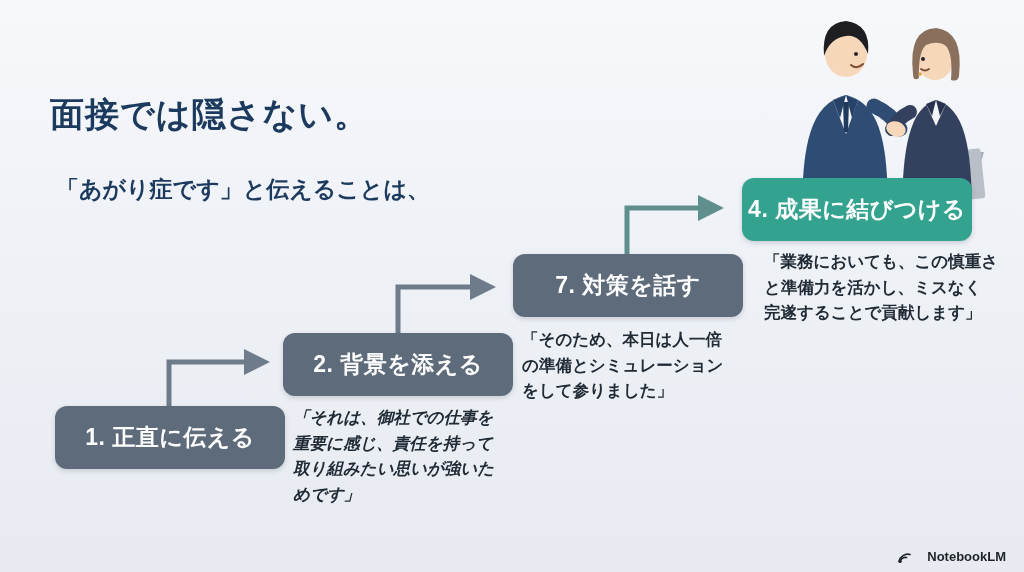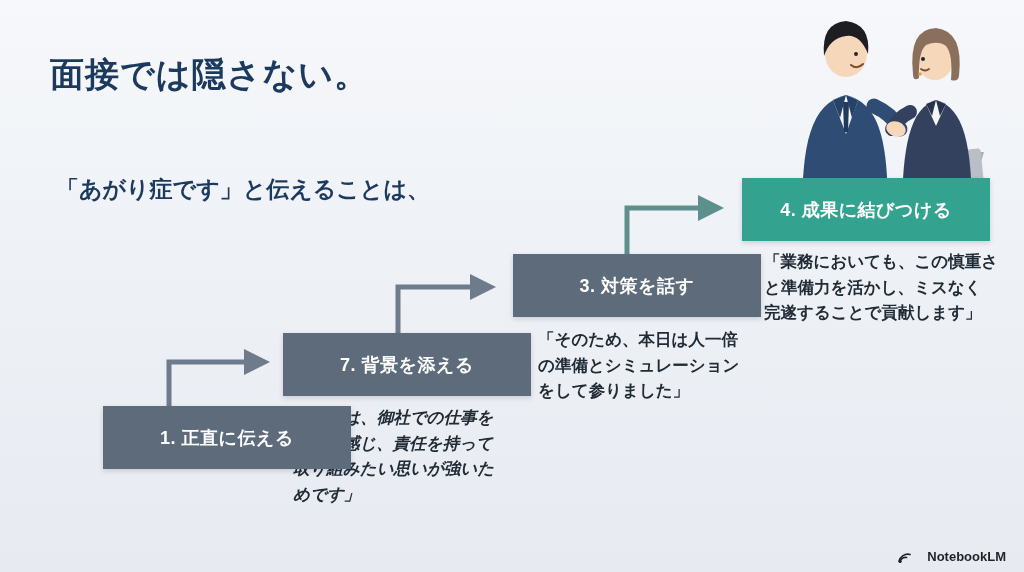--- a/index.html
+++ b/index.html
@@ -9,44 +9,44 @@
   }
   .slide{
     position:relative;width:1024px;height:572px;
     background:linear-gradient(180deg,#f6f8fb 0%,#eef1f6 45%,#e7ebf1 100%);
   }
   .title{
     position:absolute;left:50px;top:50px;margin:0;
     font-size:34px;font-weight:bold;color:#1c3a5e;line-height:1.42;
     letter-spacing:1px;
   }
-  .title span{display:block;}
+  .title span{display:block;margin-top:40px;}
   .subtitle{
     position:absolute;left:56px;top:172px;margin:0;
     font-size:23px;font-weight:bold;color:#1c3a5e;line-height:1.5;
   }
   .subtitle span{display:block;}
   .step-box{
-    position:absolute;width:248px;height:63px;border-radius:0;
+    position:absolute;width:230px;height:63px;border-radius:12px;
     display:flex;align-items:center;justify-content:center;
-    color:#fdfdfd;font-size:18px;font-weight:bold;letter-spacing:.5px;
+    color:#fdfdfd;font-size:23px;font-weight:bold;letter-spacing:.5px;
     background:#5d6b7b;box-shadow:0 2px 5px rgba(40,52,70,.18);
     z-index:3;
   }
   .quote{
     position:absolute;font-size:16.5px;font-weight:600;color:#212b36;
     line-height:1.55;white-space:pre-line;z-index:2;
   }
   #box1{left:55px;top:406px;}
   #box2{left:283px;top:333px;}
   #box3{left:513px;top:254px;}
   #box4{left:742px;top:178px;background:#33a38f;}
   #quote1{left:64px;top:480px;width:260px;}
   #quote2{left:293px;top:405px;width:260px;font-style:italic;}
-  #quote3{left:538px;top:327px;width:260px;}
+  #quote3{left:522px;top:327px;width:260px;}
   #quote4{left:764px;top:249px;width:268px;}
   .arrows{position:absolute;left:0;top:0;z-index:2;}
   .arrow-gray{stroke:#6e7b8b;fill:none;stroke-width:5;}
   .arrow-gray-head{fill:#6e7b8b;}
   .arrow-teal{stroke:#5e8f8d;fill:none;stroke-width:5;}
   .arrow-teal-head{fill:#5e8f8d;}
   .illus{position:absolute;left:750px;top:2px;width:264px;height:214px;z-index:1;}
   .footer{
     position:absolute;right:18px;bottom:8px;display:flex;align-items:center;gap:15px;
     color:#1f2327;font-size:13px;font-weight:bold;z-index:4;
@@ -109,29 +109,29 @@
         <path d="M171,67 Q175,70 179,67" stroke="#7c4a32" stroke-width="1.8" fill="none" stroke-linecap="round"></path>
         <circle cx="170" cy="72" r="1.8" fill="#d9a441"></circle>
         <path d="M160,110 Q148,116 142,127" stroke="#33415f" stroke-width="14" fill="none" stroke-linecap="round"></path>
       </g>
       <g>
         <ellipse cx="146" cy="127" rx="10" ry="7.5" fill="#f6d7ba" transform="rotate(18 146 127)"></ellipse>
       </g>
     </svg>
   </div>
 
-  <div class="step-box" id="box1" style="background-color: rgb(93, 107, 123); margin-left: 48px;">1. 正直に伝える</div>
+  <div class="step-box" id="box1" style="background-color: rgb(93, 107, 123);">1. 正直に伝える</div>
 
-  <div class="step-box" id="box2" style="background-color: rgb(93, 107, 123);">7. 背景を添える</div>
+  <div class="step-box" id="box2" style="background-color: rgb(93, 107, 123);">2. 背景を添える</div>
   <div class="quote" id="quote2">「それは、御社での仕事を
 重要に感じ、責任を持って
 取り組みたい思いが強いた
 めです」</div>
 
-  <div class="step-box" id="box3" style="background-color: rgb(93, 107, 123);">3. 対策を話す</div>
+  <div class="step-box" id="box3" style="background-color: rgb(93, 107, 123);">7. 対策を話す</div>
   <div class="quote" id="quote3">「そのため、本日は人一倍
 の準備とシミュレーション
 をして参りました」</div>
 
   <div class="step-box" id="box4" style="background-color: rgb(51, 163, 143);">4. 成果に結びつける</div>
   <div class="quote" id="quote4">「業務においても、この慎重さ
 と準備力を活かし、ミスなく
 完遂することで貢献します」</div>
 
   <div class="footer">

